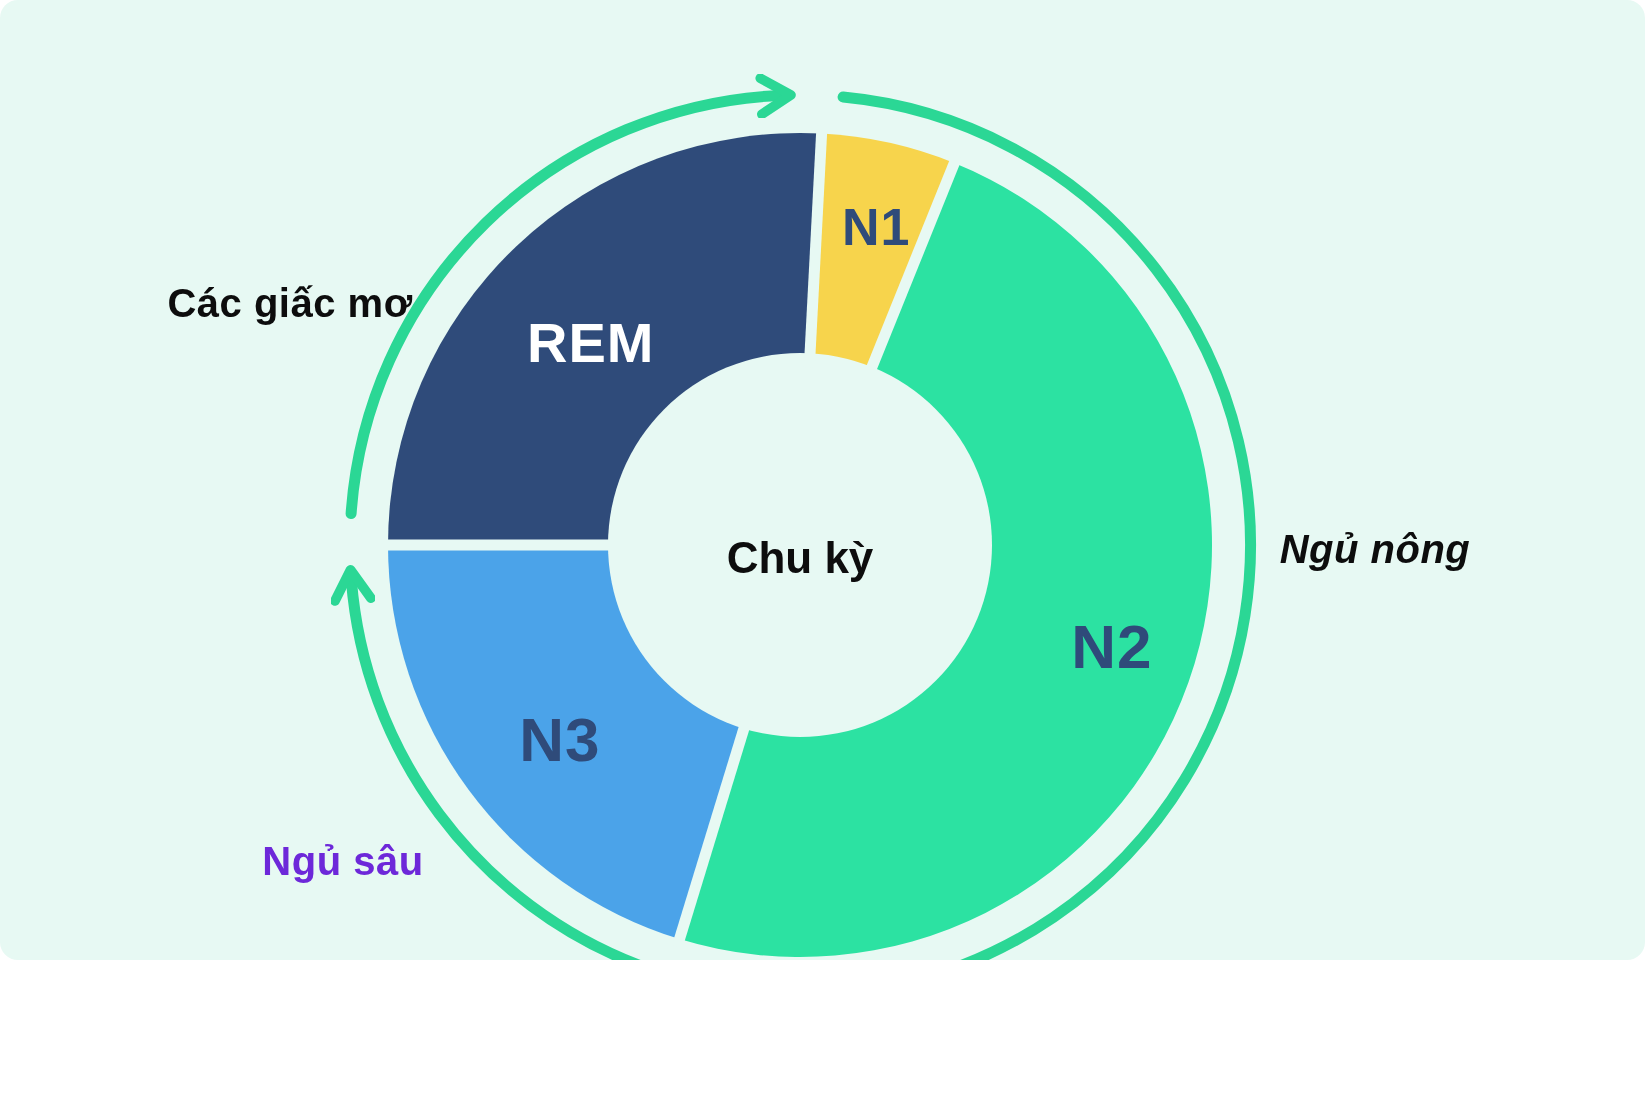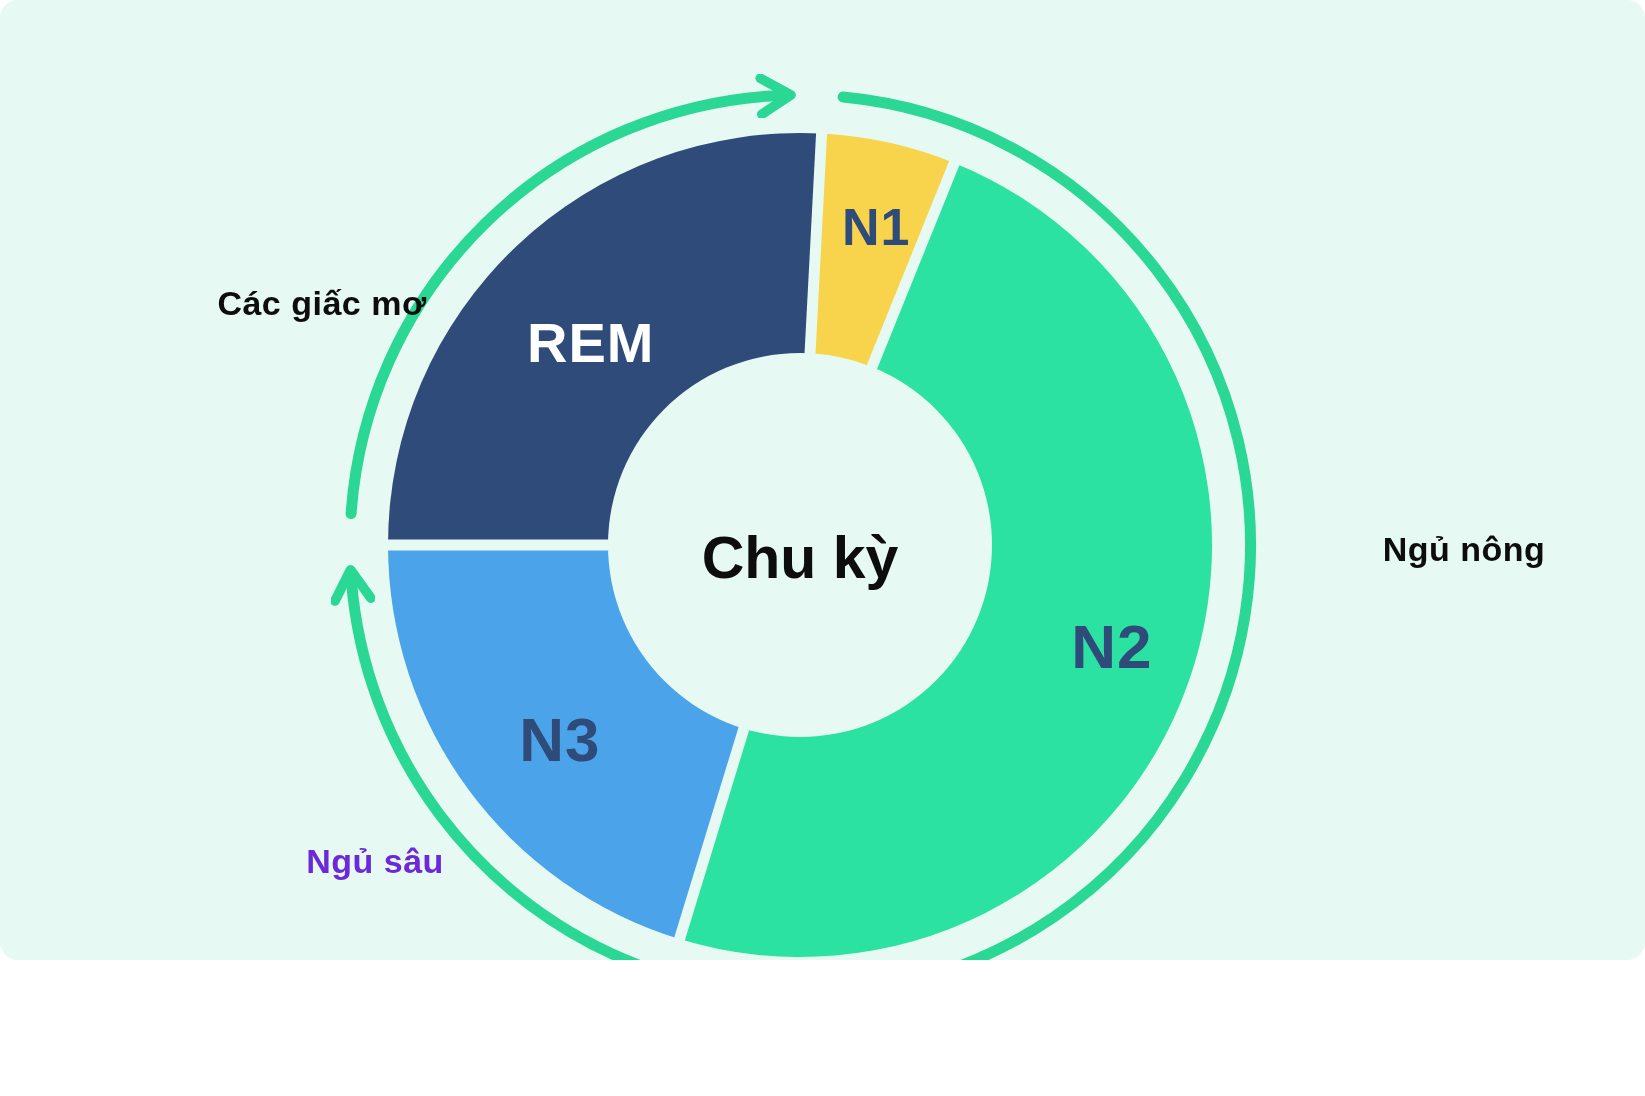--- a/index.html
+++ b/index.html
@@ -16,31 +16,30 @@
   }
   .canvas svg {
     position: absolute;
     inset: 0;
     display: block;
   }
   .outer-label {
     position: absolute;
     transform: translate(-50%, -50%);
     font-weight: 700;
-    font-size: 34px;
+    font-size: 40px;
     white-space: nowrap;
     letter-spacing: 0.5px;
-    margin-left: 32px;
   }
   .center-label {
     position: absolute;
     transform: translate(-50%, -50%);
     text-align: center;
     font-weight: 700;
-    font-size: 59px;
+    font-size: 44px;
     line-height: 1.44;
     white-space: nowrap;
   }
   .slice-label {
     font-family: "Liberation Sans", sans-serif;
     font-weight: 700;
     letter-spacing: 1px;
   }
 </style>
 </head>
@@ -78,16 +77,16 @@
         <path d="M 843.1,97.1 A 450,450 0 1 1 702.6,984.3" fill="none" stroke="#2bd795" stroke-width="11" stroke-linecap="round" marker-end="url(#arrowhead)"></path>
         <path d="M 638.7,965.1 A 450,450 0 0 1 351.4,580.3" fill="none" stroke="#2bd795" stroke-width="11" stroke-linecap="round" marker-end="url(#arrowhead)"></path>
       </g>
   </svg>
 
   <div class="center-label" id="center-label" style="left: 800px; top: 558px; color: rgb(13, 13, 13);">
     <div>Chu kỳ</div>
   </div>
 
   <div class="outer-label" id="ann-0" style="left: 290px; top: 303px; color: rgb(13, 13, 13);">Các giấc mơ</div>
-  <div class="outer-label" id="ann-1" style="left: 1432px; top: 549px; color: rgb(13, 13, 13);">Ngủ nông</div>
+  <div class="outer-label" id="ann-1" style="left: 1375px; top: 549px; color: rgb(13, 13, 13); font-style: italic;">Ngủ nông</div>
   <div class="outer-label" id="ann-2" style="left: 343px; top: 861px; color: #6d28d9;">Ngủ sâu</div>
 
 </div>
 
 </body></html>

